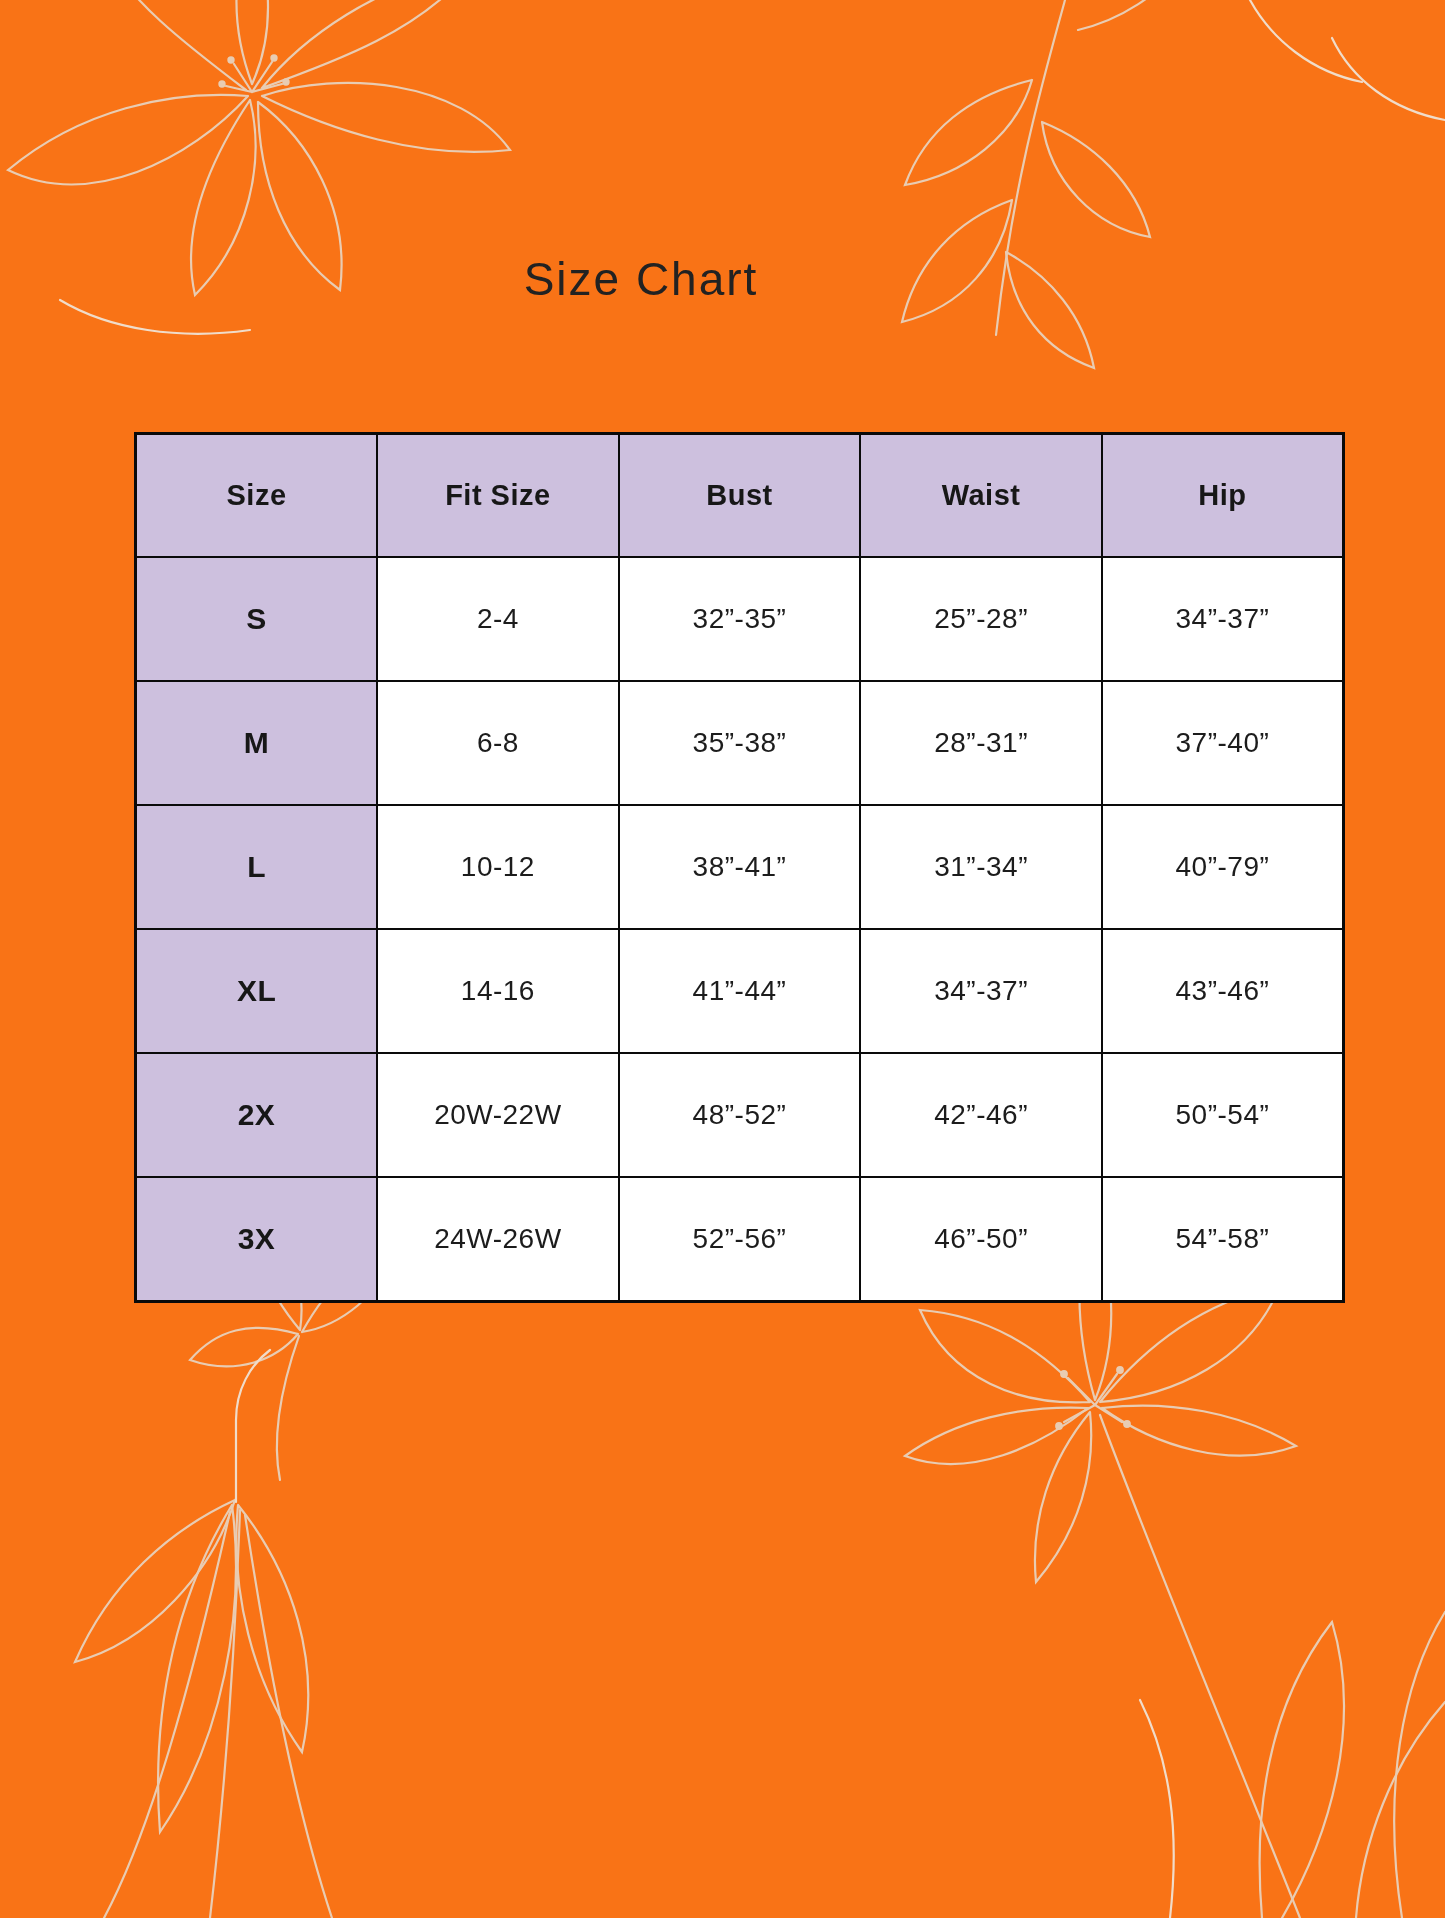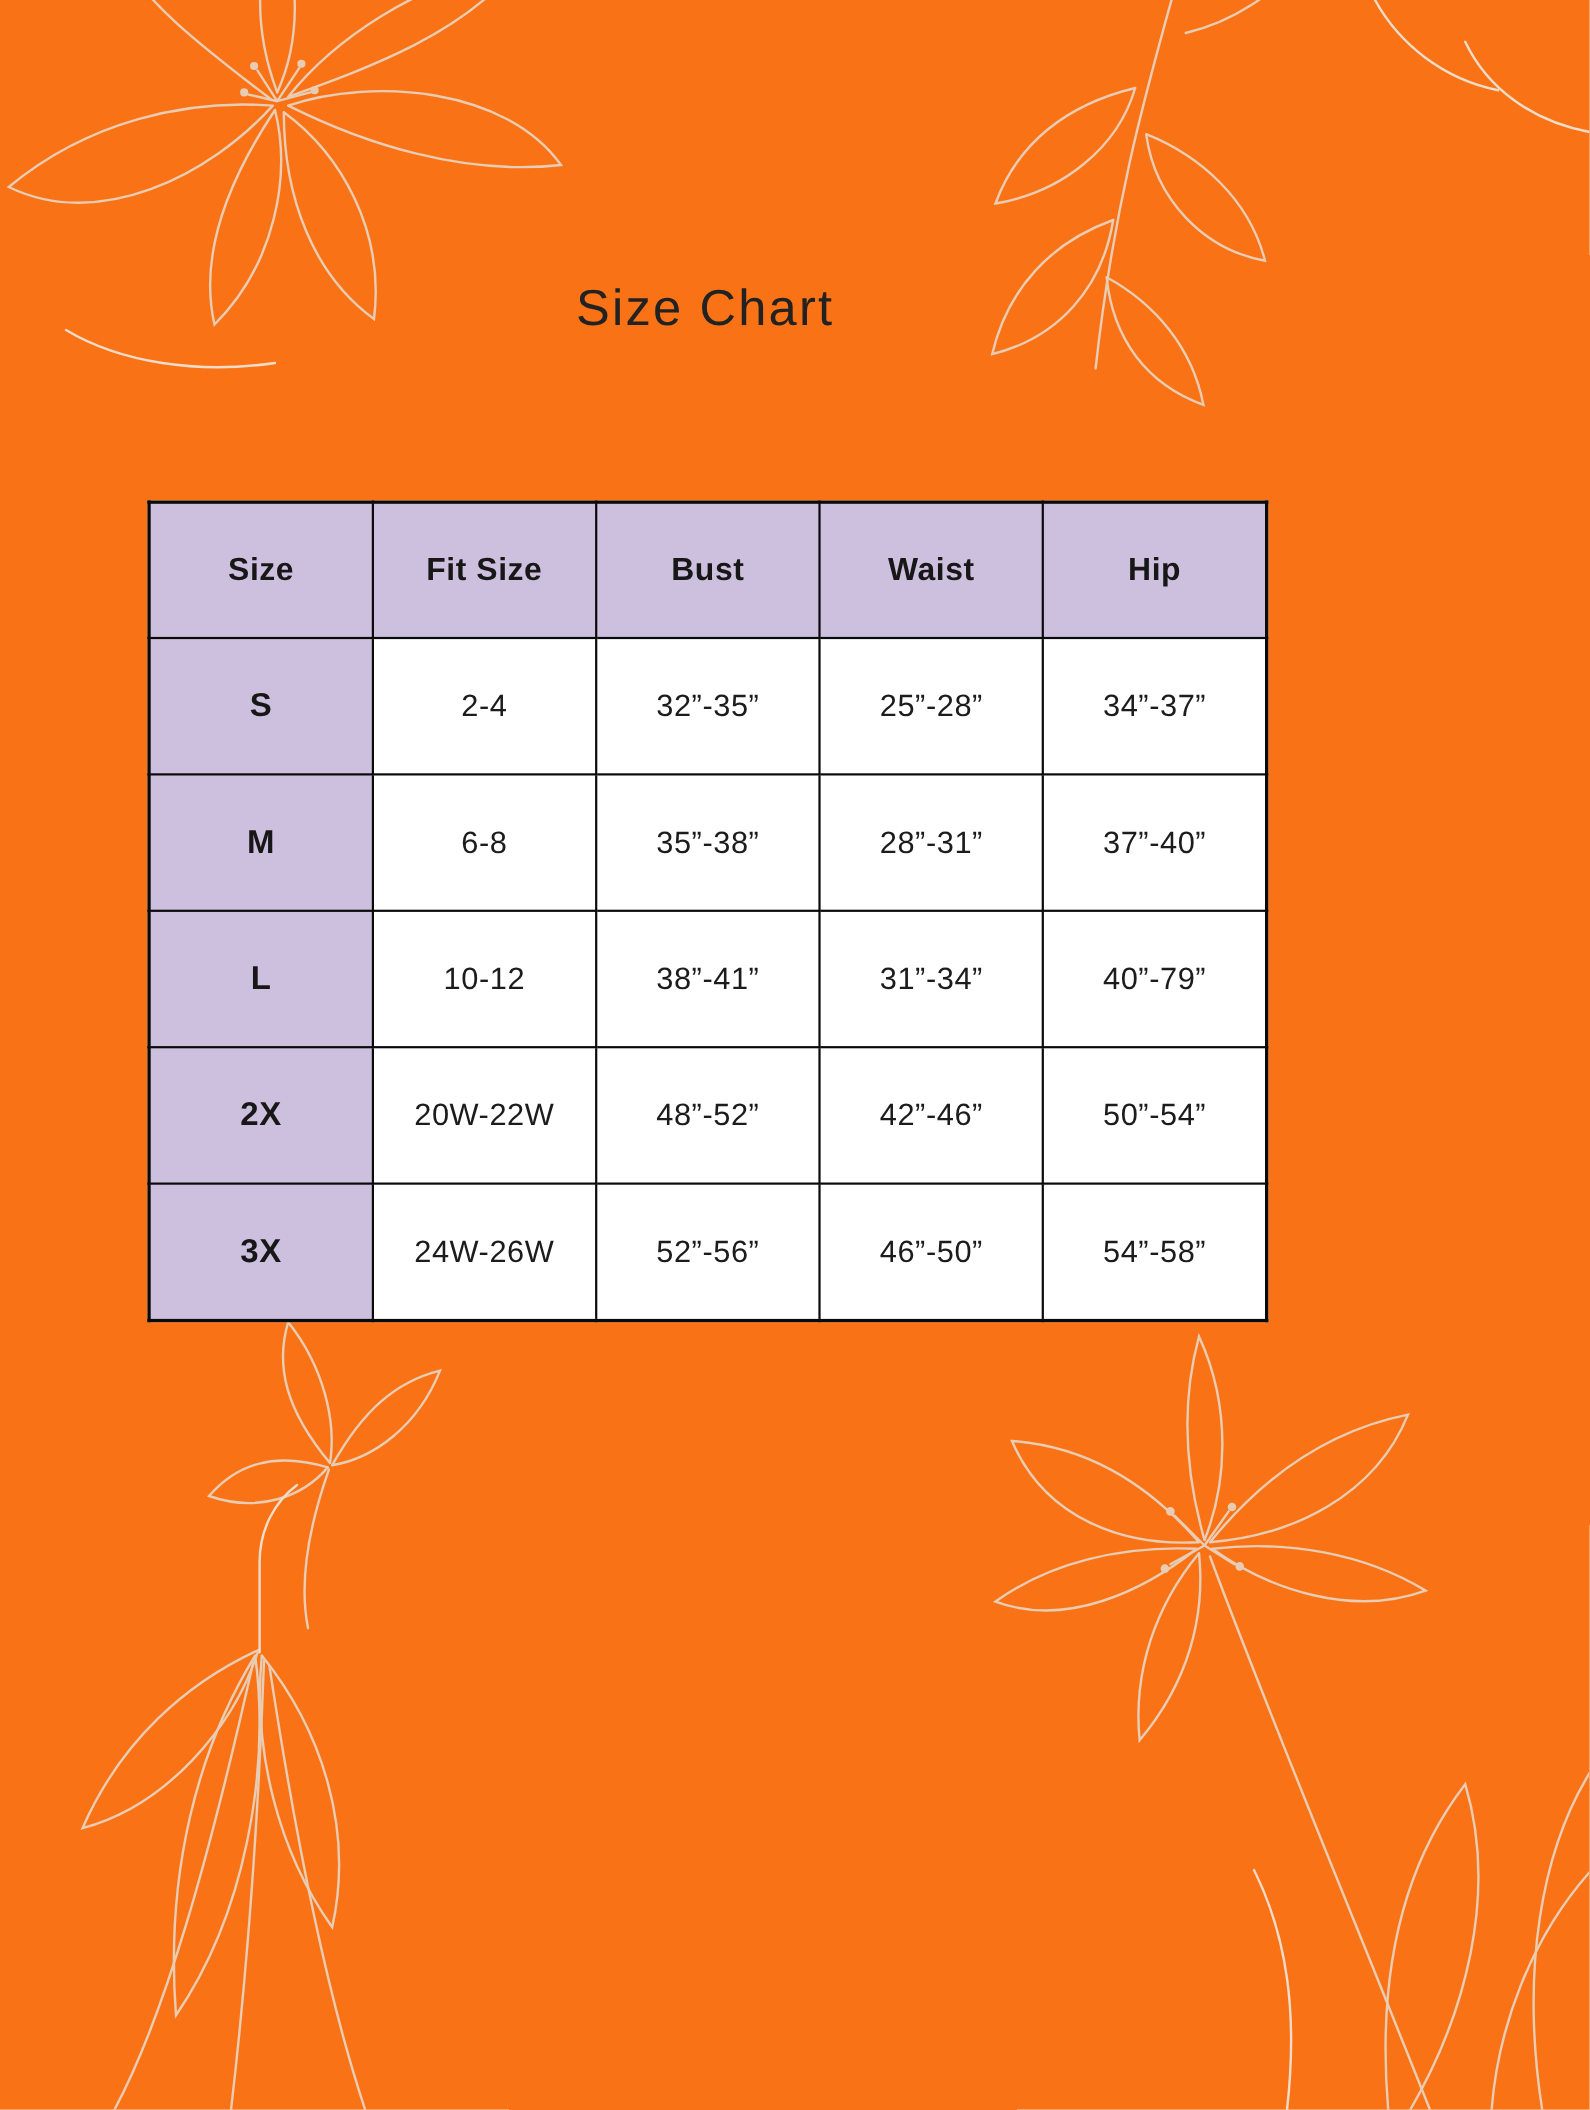--- a/index.html
+++ b/index.html
@@ -23,23 +23,23 @@
     left: 0;
     width: 1282px;
     text-align: center;
     font-size: 46px;
     font-weight: 500;
     letter-spacing: 2px;
     color: #222222;
   }
   table.size-table {
     position: absolute;
-    top: 455px;
+    top: 432px;
     left: 134px;
-    width: 1019px;
+    width: 1211px;
     border-collapse: collapse;
     table-layout: fixed;
     background: #ffffff;
     border: 3px solid #0a0a0a;
   }
   .size-table th, .size-table td {
     border: 2px solid #0a0a0a;
     text-align: center;
     vertical-align: middle;
     padding: 0;
@@ -163,20 +163,27 @@
         <td>37”-40”</td>
       </tr>
       <tr>
         <td class="row-label">L</td>
         <td>10-12</td>
         <td>38”-41”</td>
         <td>31”-34”</td>
         <td>40”-79”</td>
       </tr>
       <tr>
+        <td class="row-label">XL</td>
+        <td>14-16</td>
+        <td>41”-44”</td>
+        <td>34”-37”</td>
+        <td>43”-46”</td>
+      </tr>
+      <tr>
         <td class="row-label">2X</td>
         <td>20W-22W</td>
         <td>48”-52”</td>
         <td>42”-46”</td>
         <td>50”-54”</td>
       </tr>
       <tr>
         <td class="row-label">3X</td>
         <td>24W-26W</td>
         <td>52”-56”</td>

